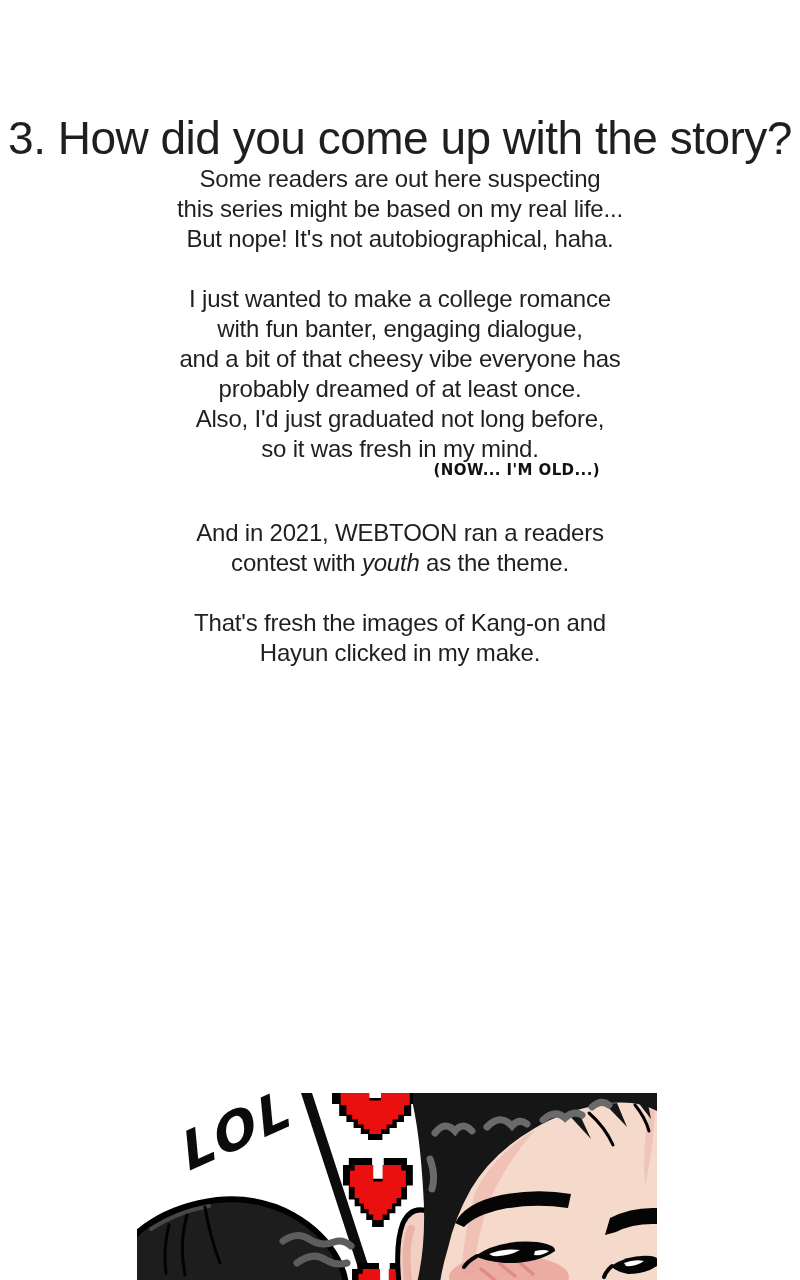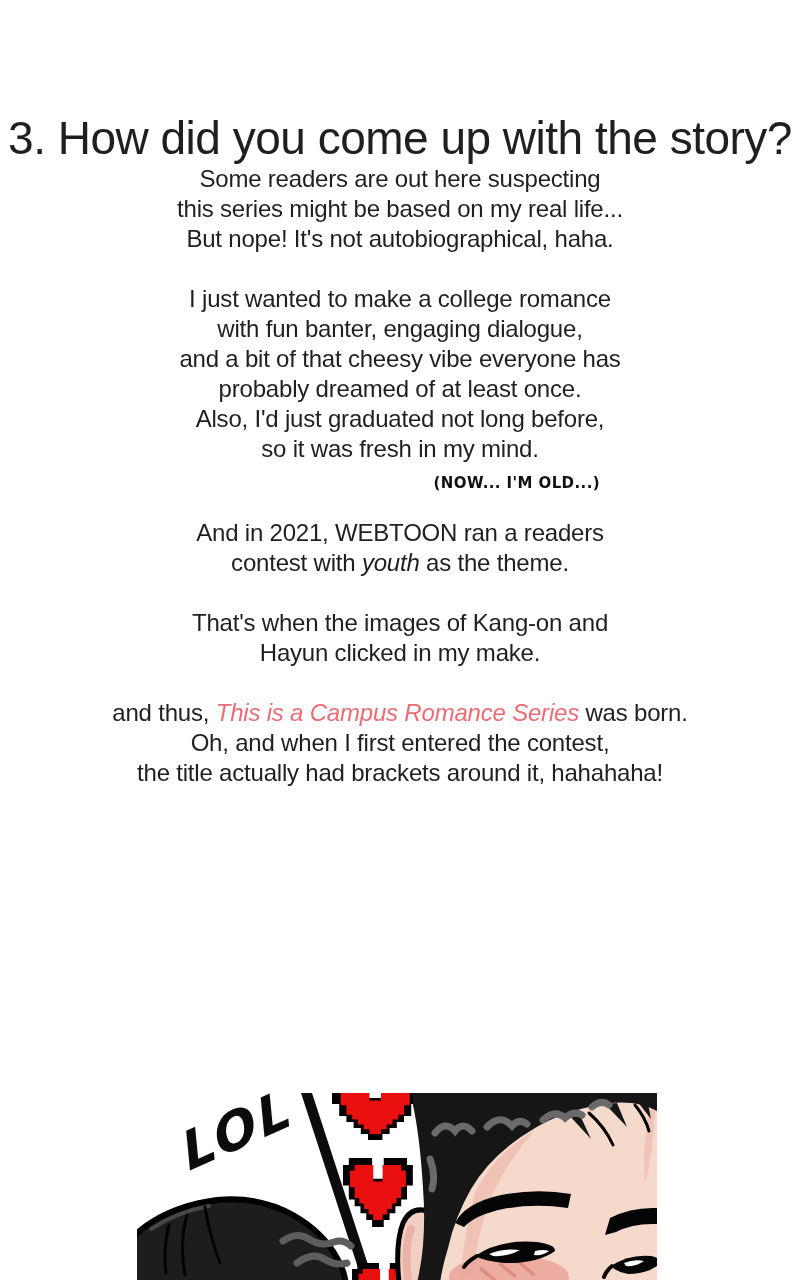--- a/index.html
+++ b/index.html
@@ -4,21 +4,21 @@
 <style>
   html,body{margin:0;padding:0;background:#ffffff;}
   .page{position:relative;width:800px;height:1280px;background:#ffffff;overflow:hidden;
         font-family:"Liberation Sans",sans-serif;color:#1f1f1f;}
   .heading{position:absolute;left:0;width:800px;text-align:center;
            font-size:46px;font-weight:400;letter-spacing:-0.5px;}
   .para{position:absolute;left:0;width:800px;text-align:center;
         font-size:24px;line-height:30px;letter-spacing:-0.2px;}
   .note{position:absolute;left:0;top:461px;width:600px;text-align:right;
         font-family:"DejaVu Sans",sans-serif;font-weight:700;font-size:15px;
-        letter-spacing:0.4px;color:#111;margin-top:13px;}
+        letter-spacing:0.4px;color:#111;}
   .it{font-style:italic;}
   .pink{font-style:italic;color:#ec6b74;}
   .illo{position:absolute;left:137px;top:1093px;width:520px;height:187px;}
   .illo svg{display:block;}
 </style>
 </head>
 <body>
 
 <div class="page">
 
@@ -40,29 +40,24 @@
   </div>
 
   <div class="note">(NOW... I'M OLD...)</div>
 
   <div class="para" style="top:518px;">
     <div>And in 2021, WEBTOON ran a readers</div>
     <div><span>contest with </span><span class="it">youth</span><span> as the theme.</span></div>
   </div>
 
   <div class="para" style="top:608px;">
-    <div>That's when the images of Kang-on and</div>
+    <div>That's fresh the images of Kang-on and</div>
     <div>Hayun clicked in my make.</div>
   </div>
 
-  <div class="para" style="top:698px;">
-    <div><span>and thus, </span><span class="pink">This is a Campus Romance Series</span><span> was born.</span></div>
-    <div>Oh, and when I first entered the contest,</div>
-    <div>the title actually had brackets around it, hahahaha!</div>
-  </div>
 
 
   <div class="illo">
     <svg width="520" height="187" viewBox="0 0 520 187" xmlns="http://www.w3.org/2000/svg">
       <defs>
         <g id="pxheart">
           <path fill="#000000" d="M6 0 H30 V18 H42 V0 H66 V6 H72 V24 H66 V36 H60 V42 H54 V48 H48 V54 H42 V60 H30 V54 H24 V48 H18 V42 H12 V36 H6 V24 H0 V6 H6 Z"></path>
           <path fill="#eb1010" transform="translate(7.2,6) scale(0.8)" d="M6 0 H30 V18 H42 V0 H66 V6 H72 V24 H66 V36 H60 V42 H54 V48 H48 V54 H42 V60 H30 V54 H24 V48 H18 V42 H12 V36 H6 V24 H0 V6 H6 Z"></path>
         </g>
       </defs>

